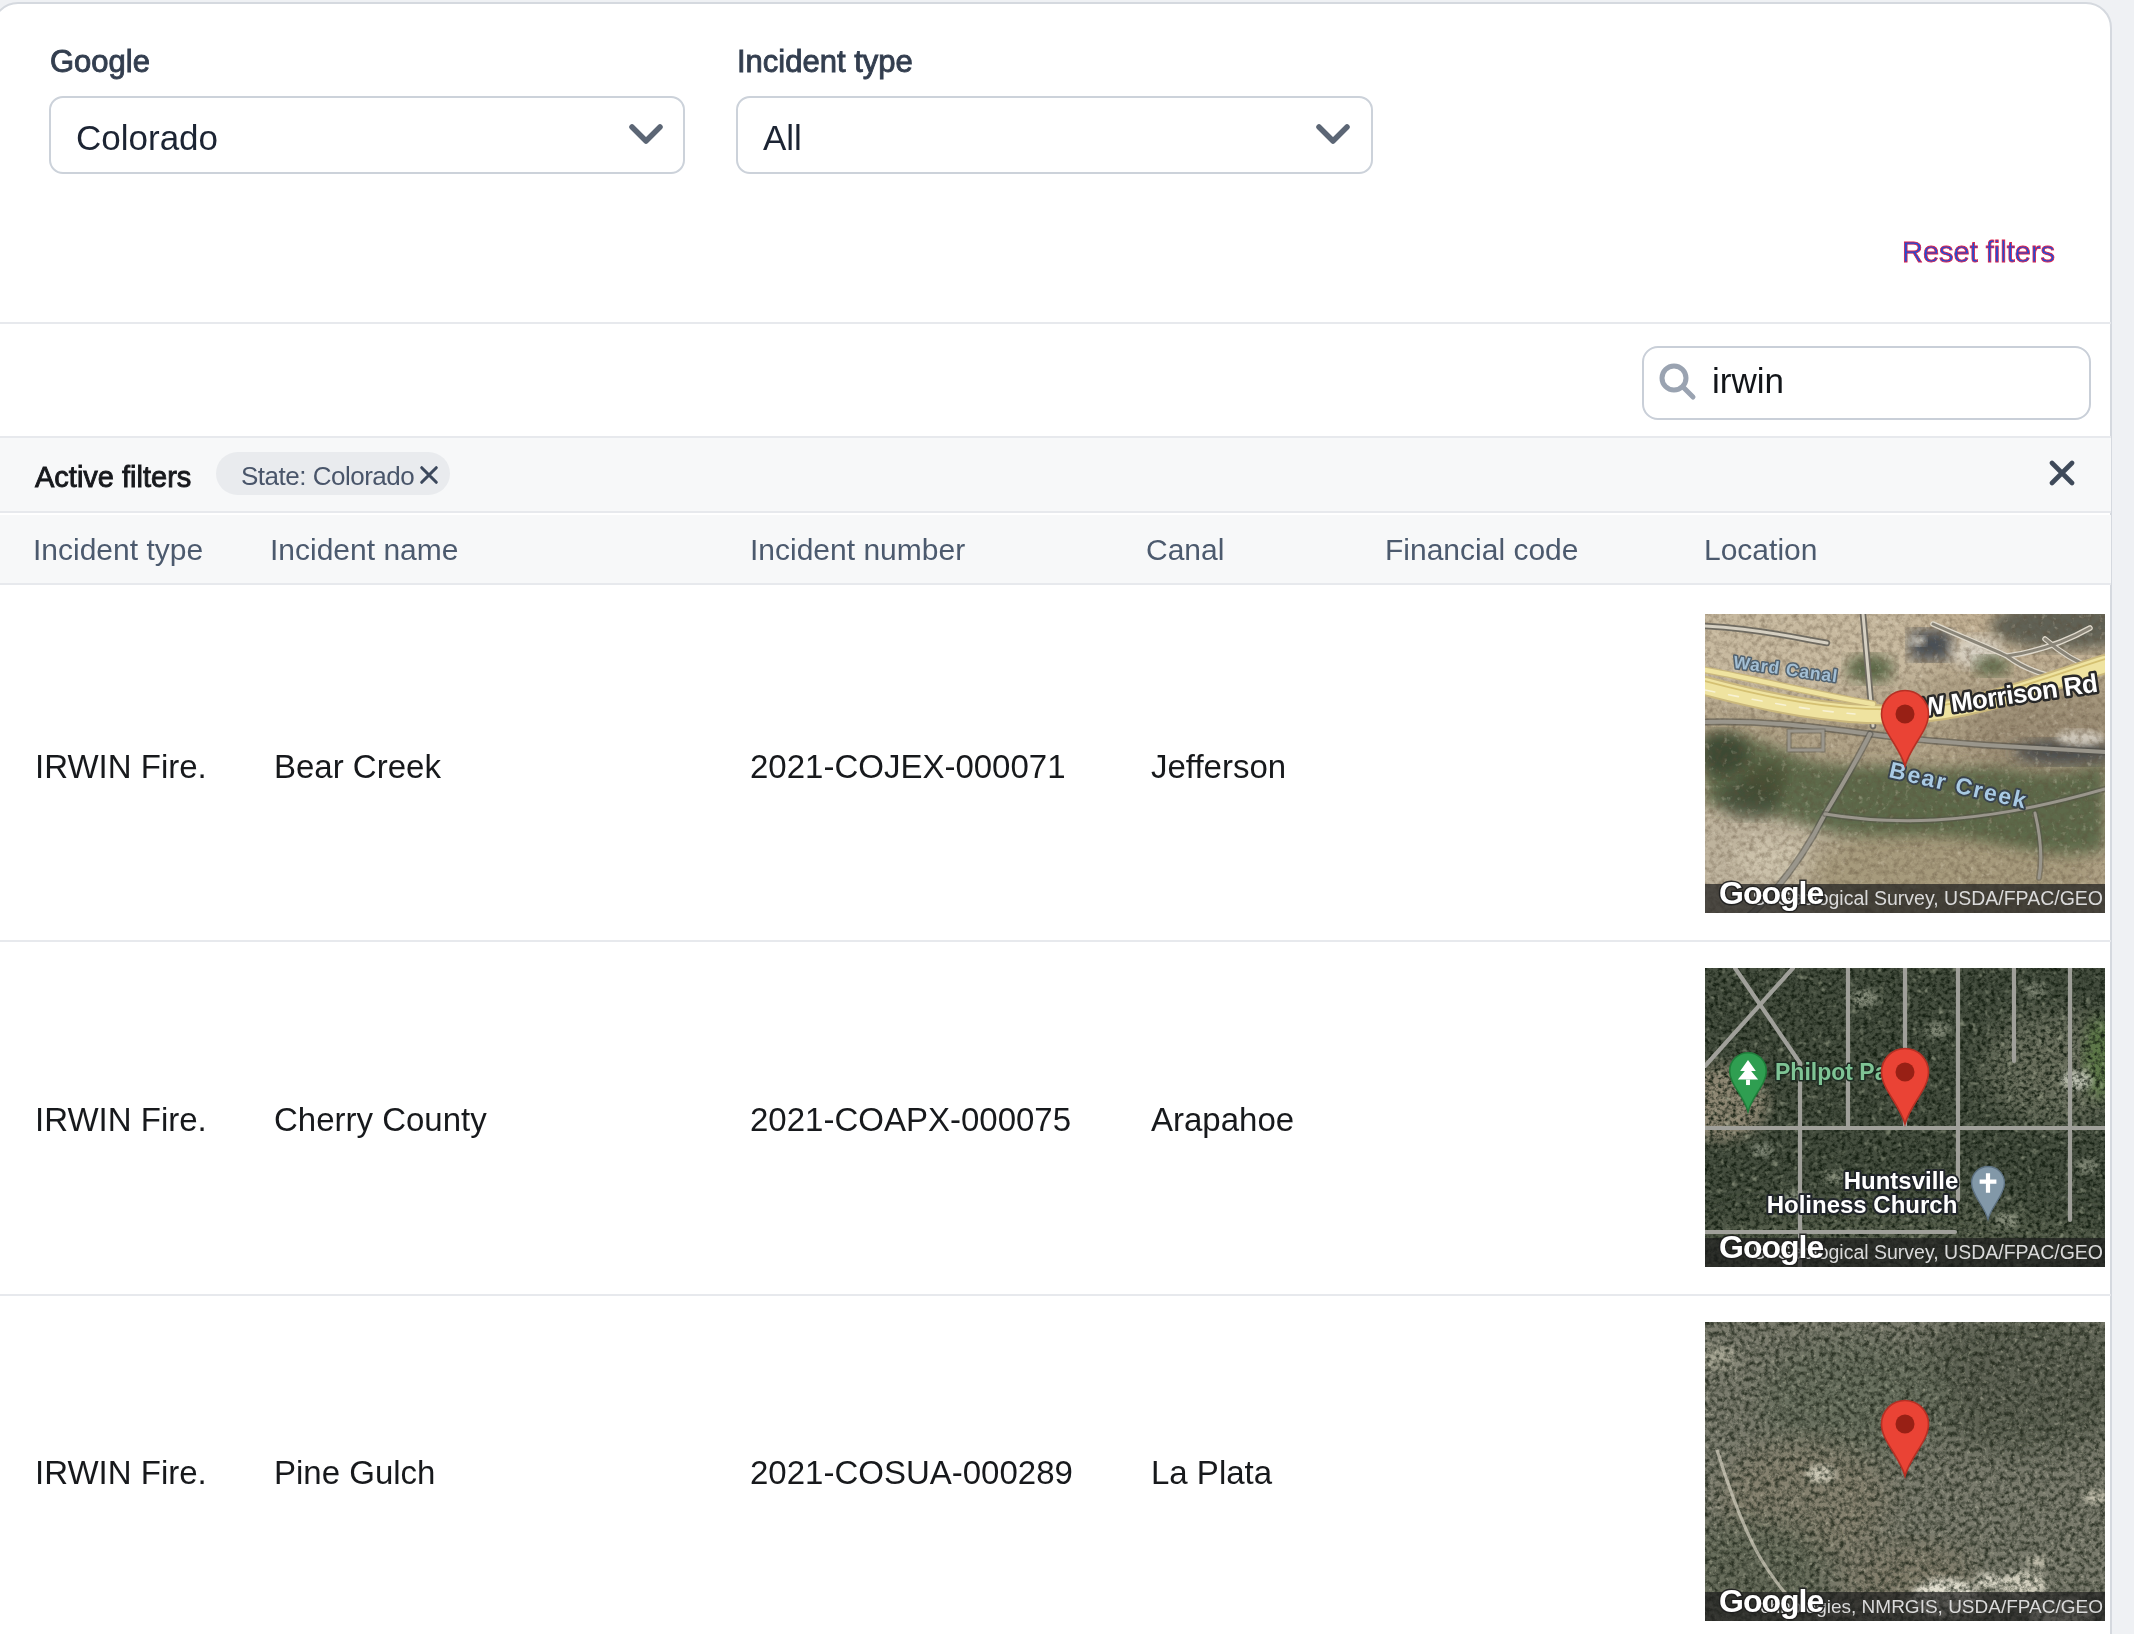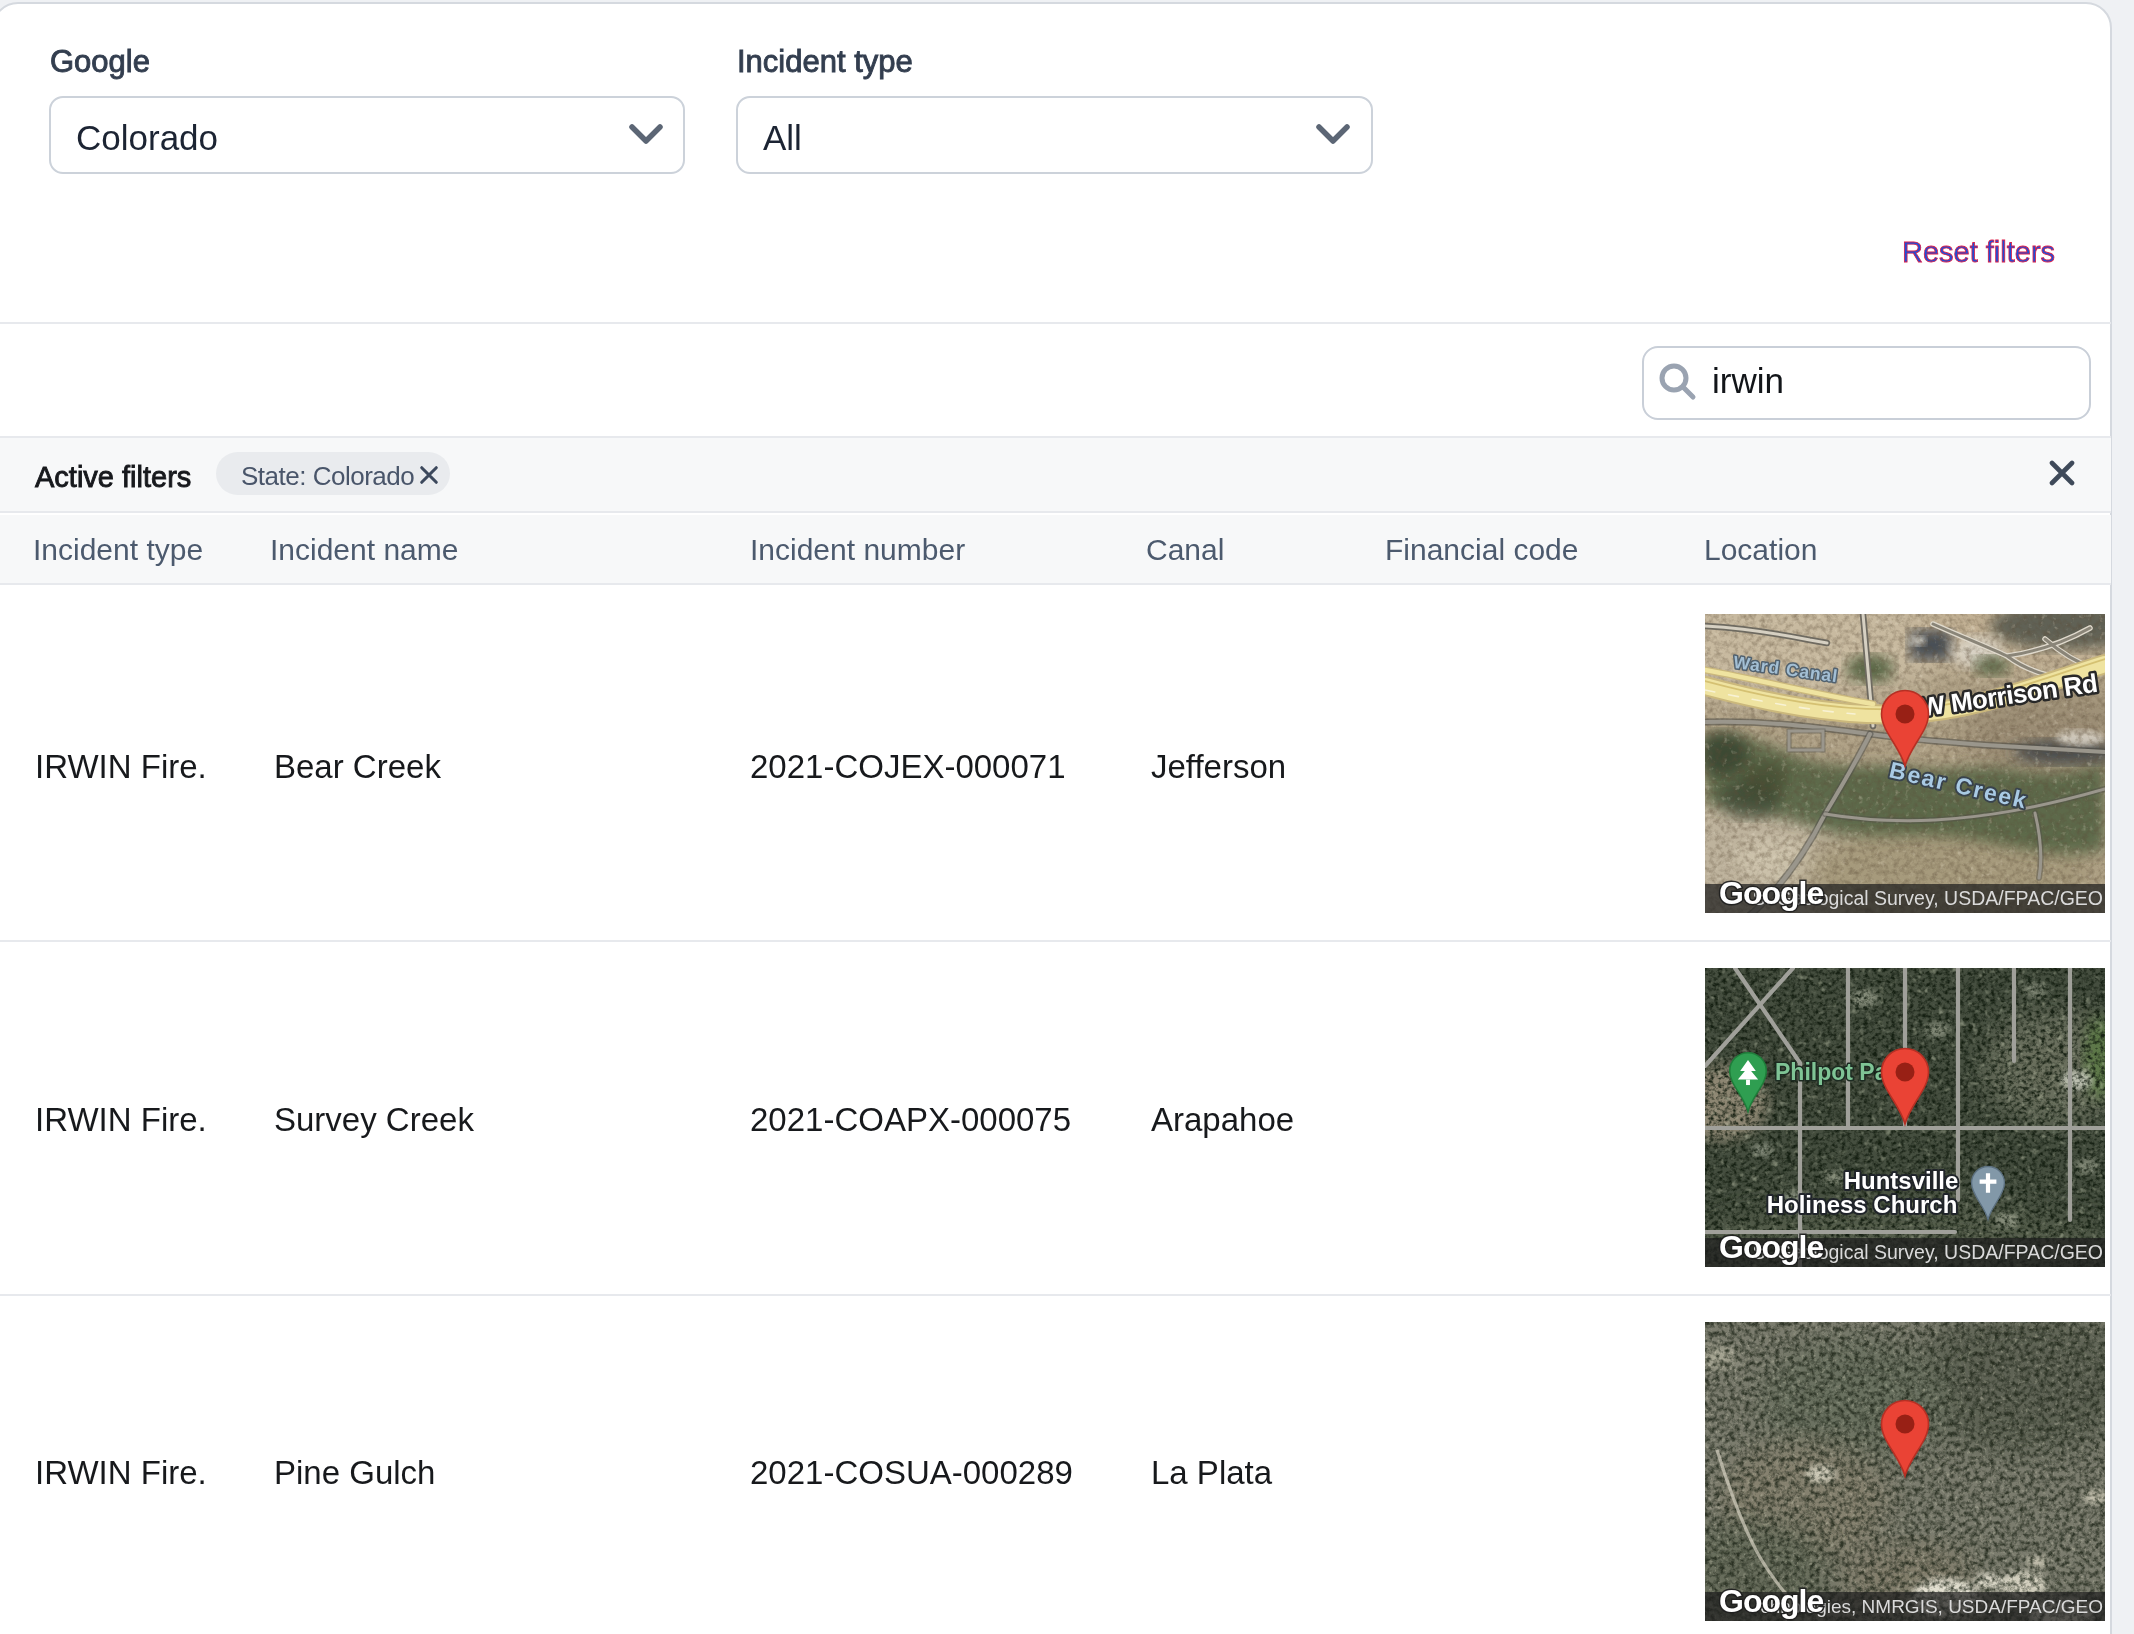--- a/index.html
+++ b/index.html
@@ -144,21 +144,21 @@
   <circle r="9.5" fill="#8f1d12" opacity="0.9"></circle>
 </g>
 <rect x="0" y="270" width="400" height="29" fill="#1f1f1f" opacity="0.72"></rect>
 <text x="398" y="291" text-anchor="end" font-size="19.5" fill="#dadada">S. Geological Survey, USDA/FPAC/GEO</text>
 <text x="14" y="290" font-size="32" font-weight="bold" fill="#ffffff" letter-spacing="-1" paint-order="stroke" stroke="#1f1f1f" stroke-width="3" stroke-opacity="0.9">Google</text>
 </svg>
 </div>
 <div class="divider" style="top:940px; width:2111px;"></div>
 
 <div class="cell" style="left:35px; top:1101px;">IRWIN Fire.</div>
-<div class="cell" style="left:274px; top:1101px;">Survey Creek</div>
+<div class="cell" style="left:274px; top:1101px;">Cherry County</div>
 <div class="cell" style="left:750px; top:1101px;">2021-COAPX-000075</div>
 <div class="cell" style="left:1151px; top:1101px;">Arapahoe</div>
 <div class="map" id="map2" style="top:968px; width:400px; height:299px;">
 <svg width="400" height="299" viewBox="0 0 400 299" font-family="Liberation Sans, sans-serif">
 <defs>
 <filter id="nzd2" x="-5%" y="-5%" width="110%" height="110%" color-interpolation-filters="sRGB">
   <feTurbulence type="fractalNoise" baseFrequency="0.22 0.26" numOctaves="3" seed="4"></feTurbulence>
   <feColorMatrix type="matrix" values="0 0 0 0 0.06  0 0 0 0 0.10  0 0 0 0 0.05  2.6 0 0 0 -1.05"></feColorMatrix>
 </filter>
 <filter id="nzw2" x="-5%" y="-5%" width="110%" height="110%" color-interpolation-filters="sRGB">

